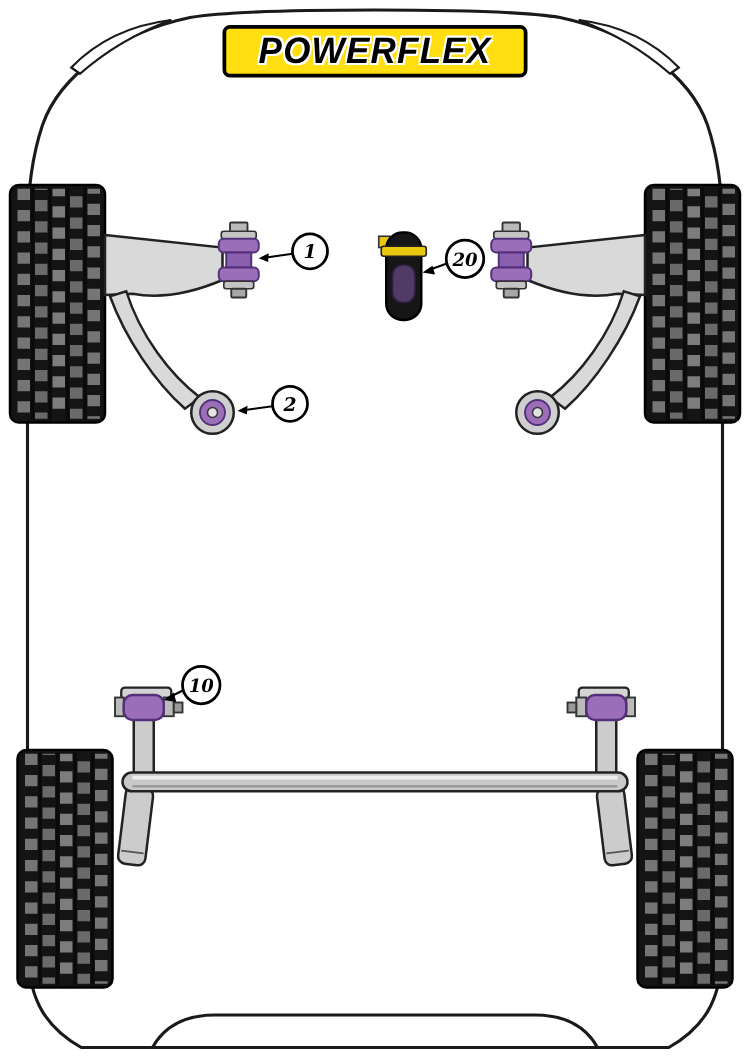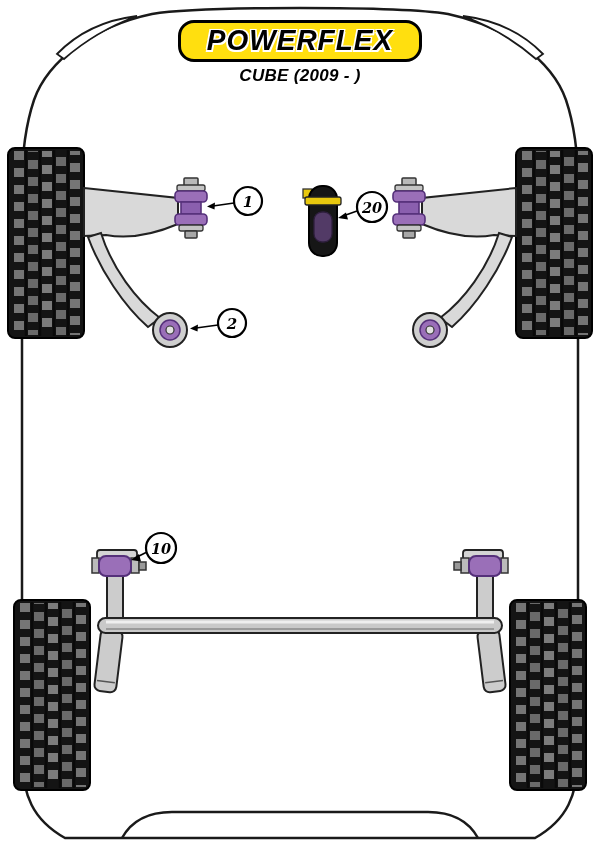--- a/index.html
+++ b/index.html
@@ -3,21 +3,21 @@
 <meta charset="utf-8">
 <style>
   html,body{margin:0;padding:0;background:#fff;}
   .stage{
     position:relative;width:600px;height:848px;background:#fff;overflow:hidden;
     font-family:"Liberation Sans",sans-serif;
   }
   .stage svg{position:absolute;left:0;top:0;}
   .logo-box{
     position:absolute;left:178px;top:20px;width:244px;height:42px;
-    background:#ffdf0f;border:3px solid #000;border-radius:16px;
+    background:#ffdf0f;border:3px solid #000;border-radius:6px;
     display:flex;align-items:center;justify-content:center;box-sizing:border-box;
   }
   .logo-text{
     font-family:"Liberation Sans",sans-serif;
     font-style:italic;font-weight:900;font-size:28px;letter-spacing:1px;color:#000;
     text-shadow:-1.5px -1.5px 0 #fff,1.5px -1.5px 0 #fff,-1.5px 1.5px 0 #fff,1.5px 1.5px 0 #fff;
     white-space:nowrap;transform:scaleY(1.05);
   }
   .model-title{
     position:absolute;left:0;top:66px;width:600px;text-align:center;
@@ -191,15 +191,14 @@
       <circle cx="161" cy="548" r="15" fill="#fff" stroke="#000" stroke-width="2.2"></circle>
       <text class="callout-num" x="161" y="553.5" font-size="14.5" text-anchor="middle">10</text>
     </g>
 
   </svg>
 
   <div class="logo-box">
     <span class="logo-text">POWERFLEX</span>
   </div>
 
-  <div class="model-title">CUBE (2009 - )</div>
 
 </div>
 
 </body></html>

